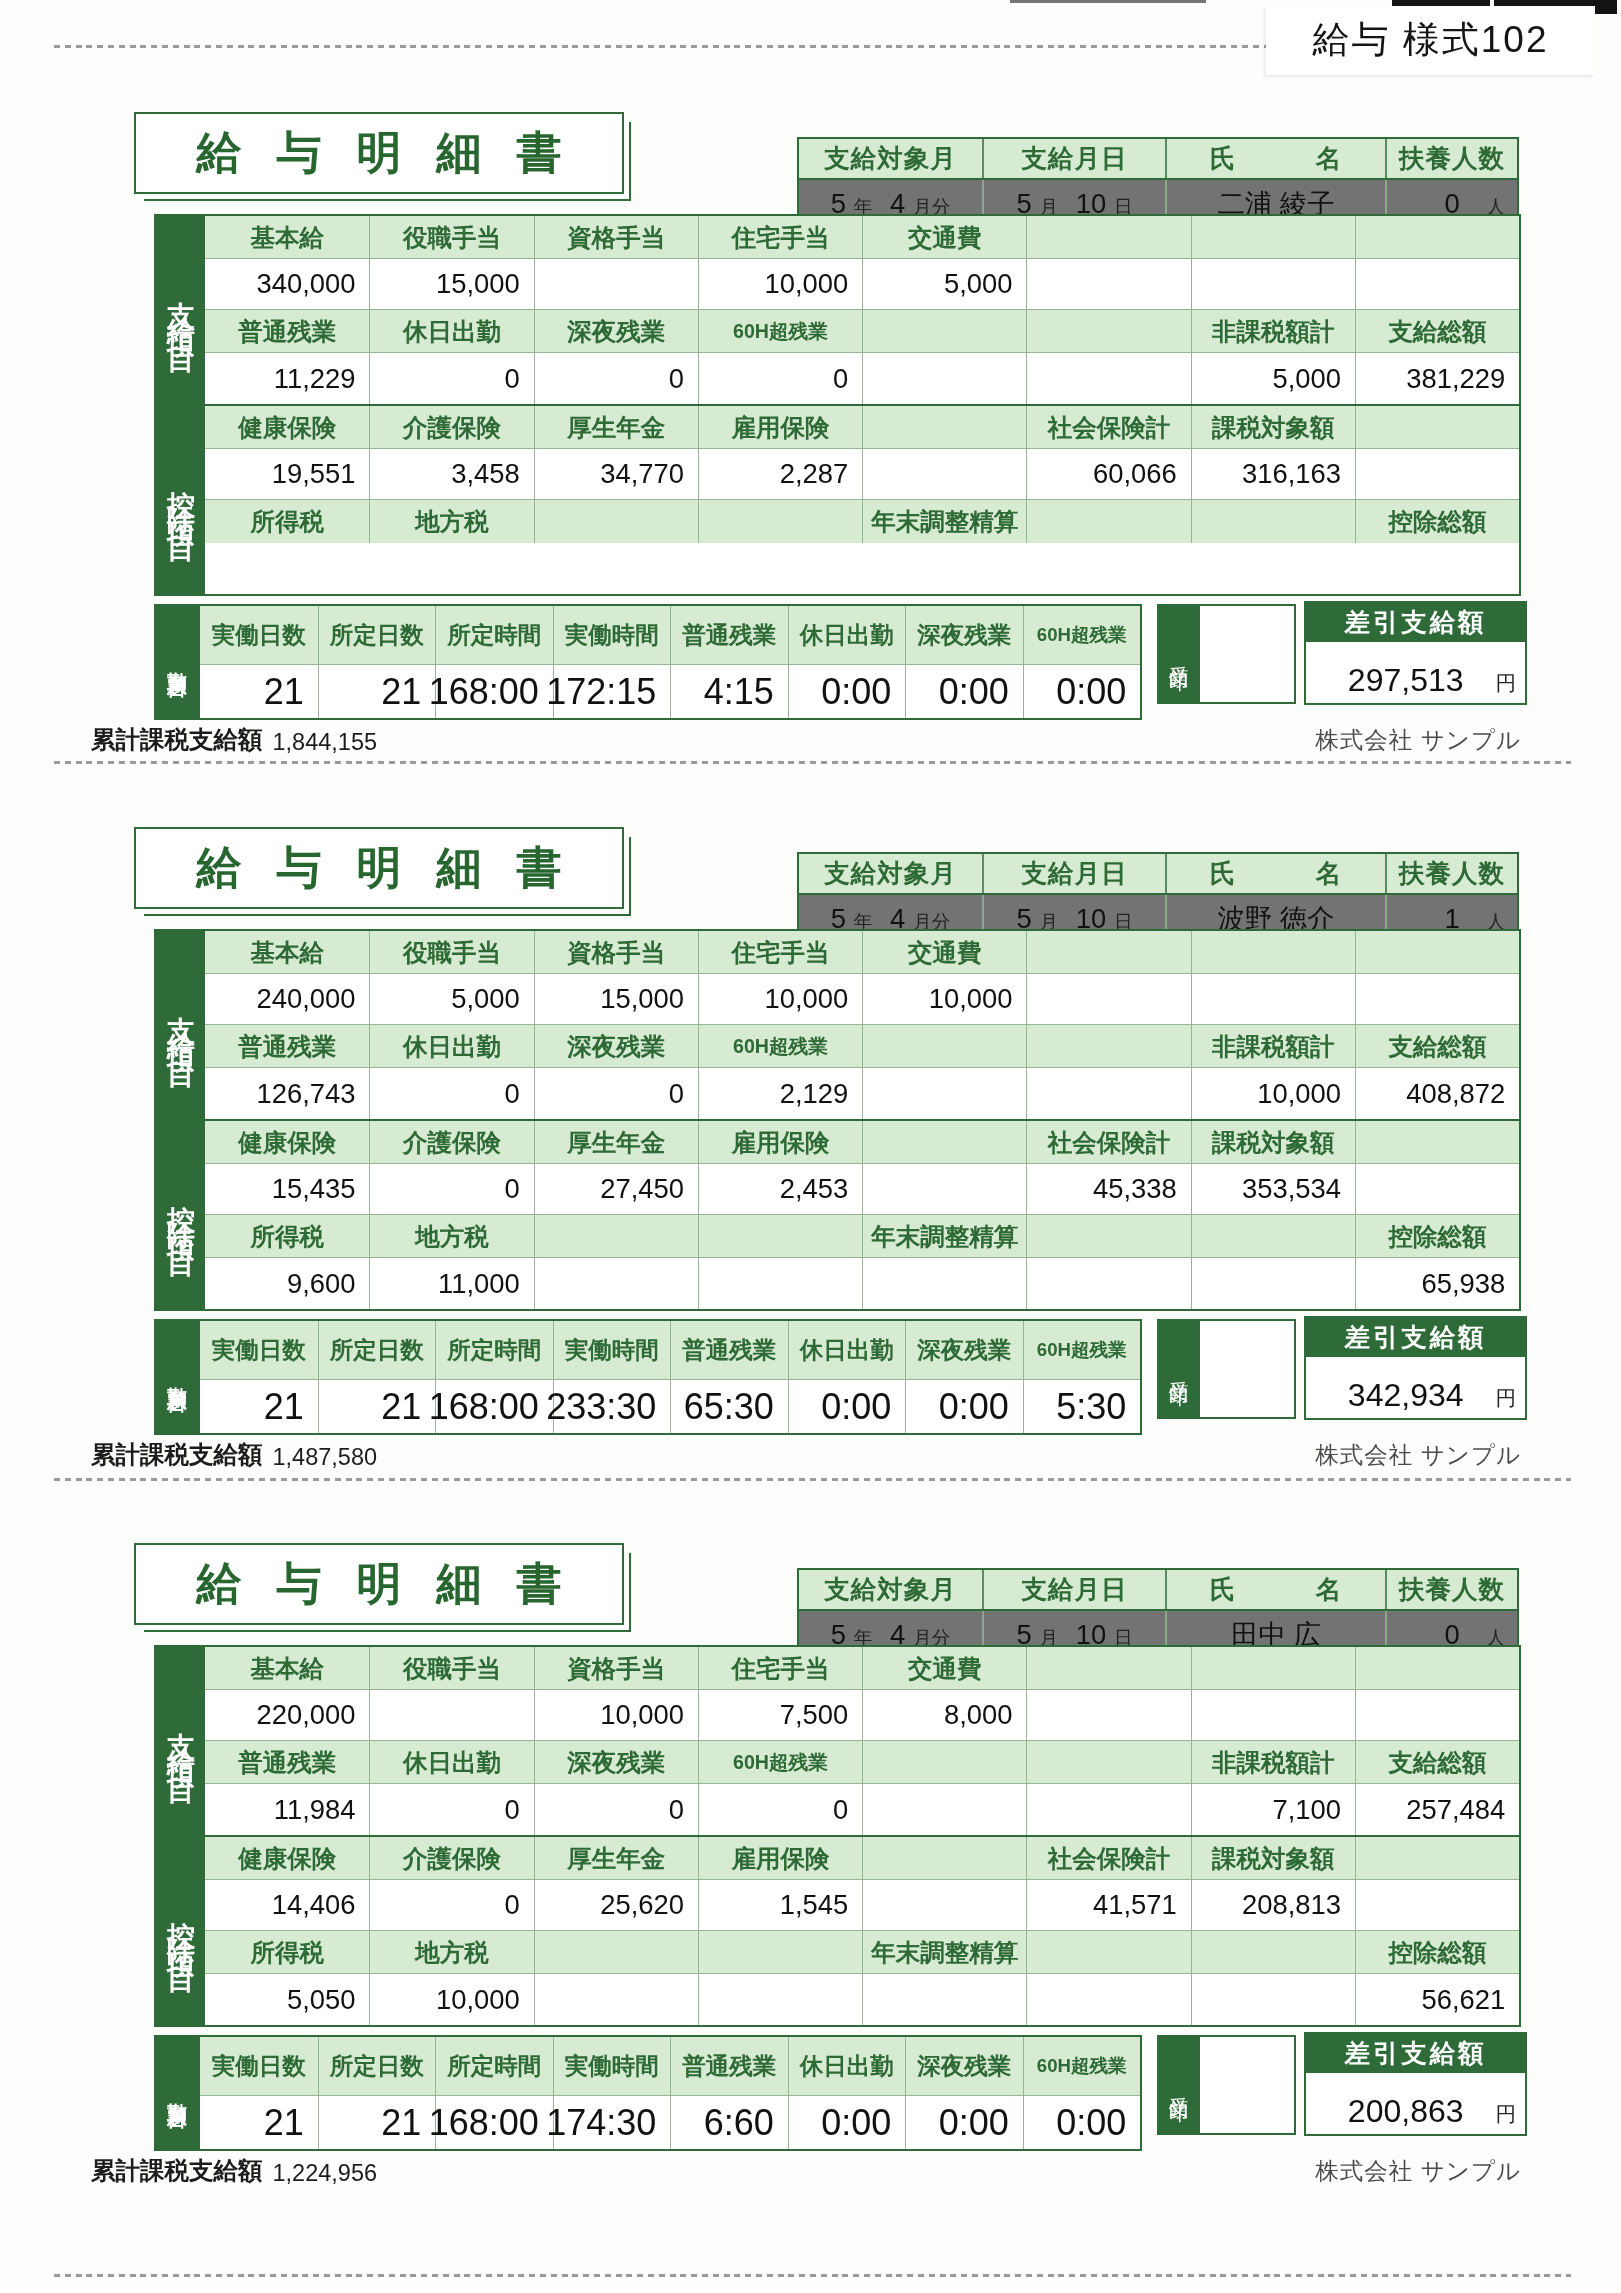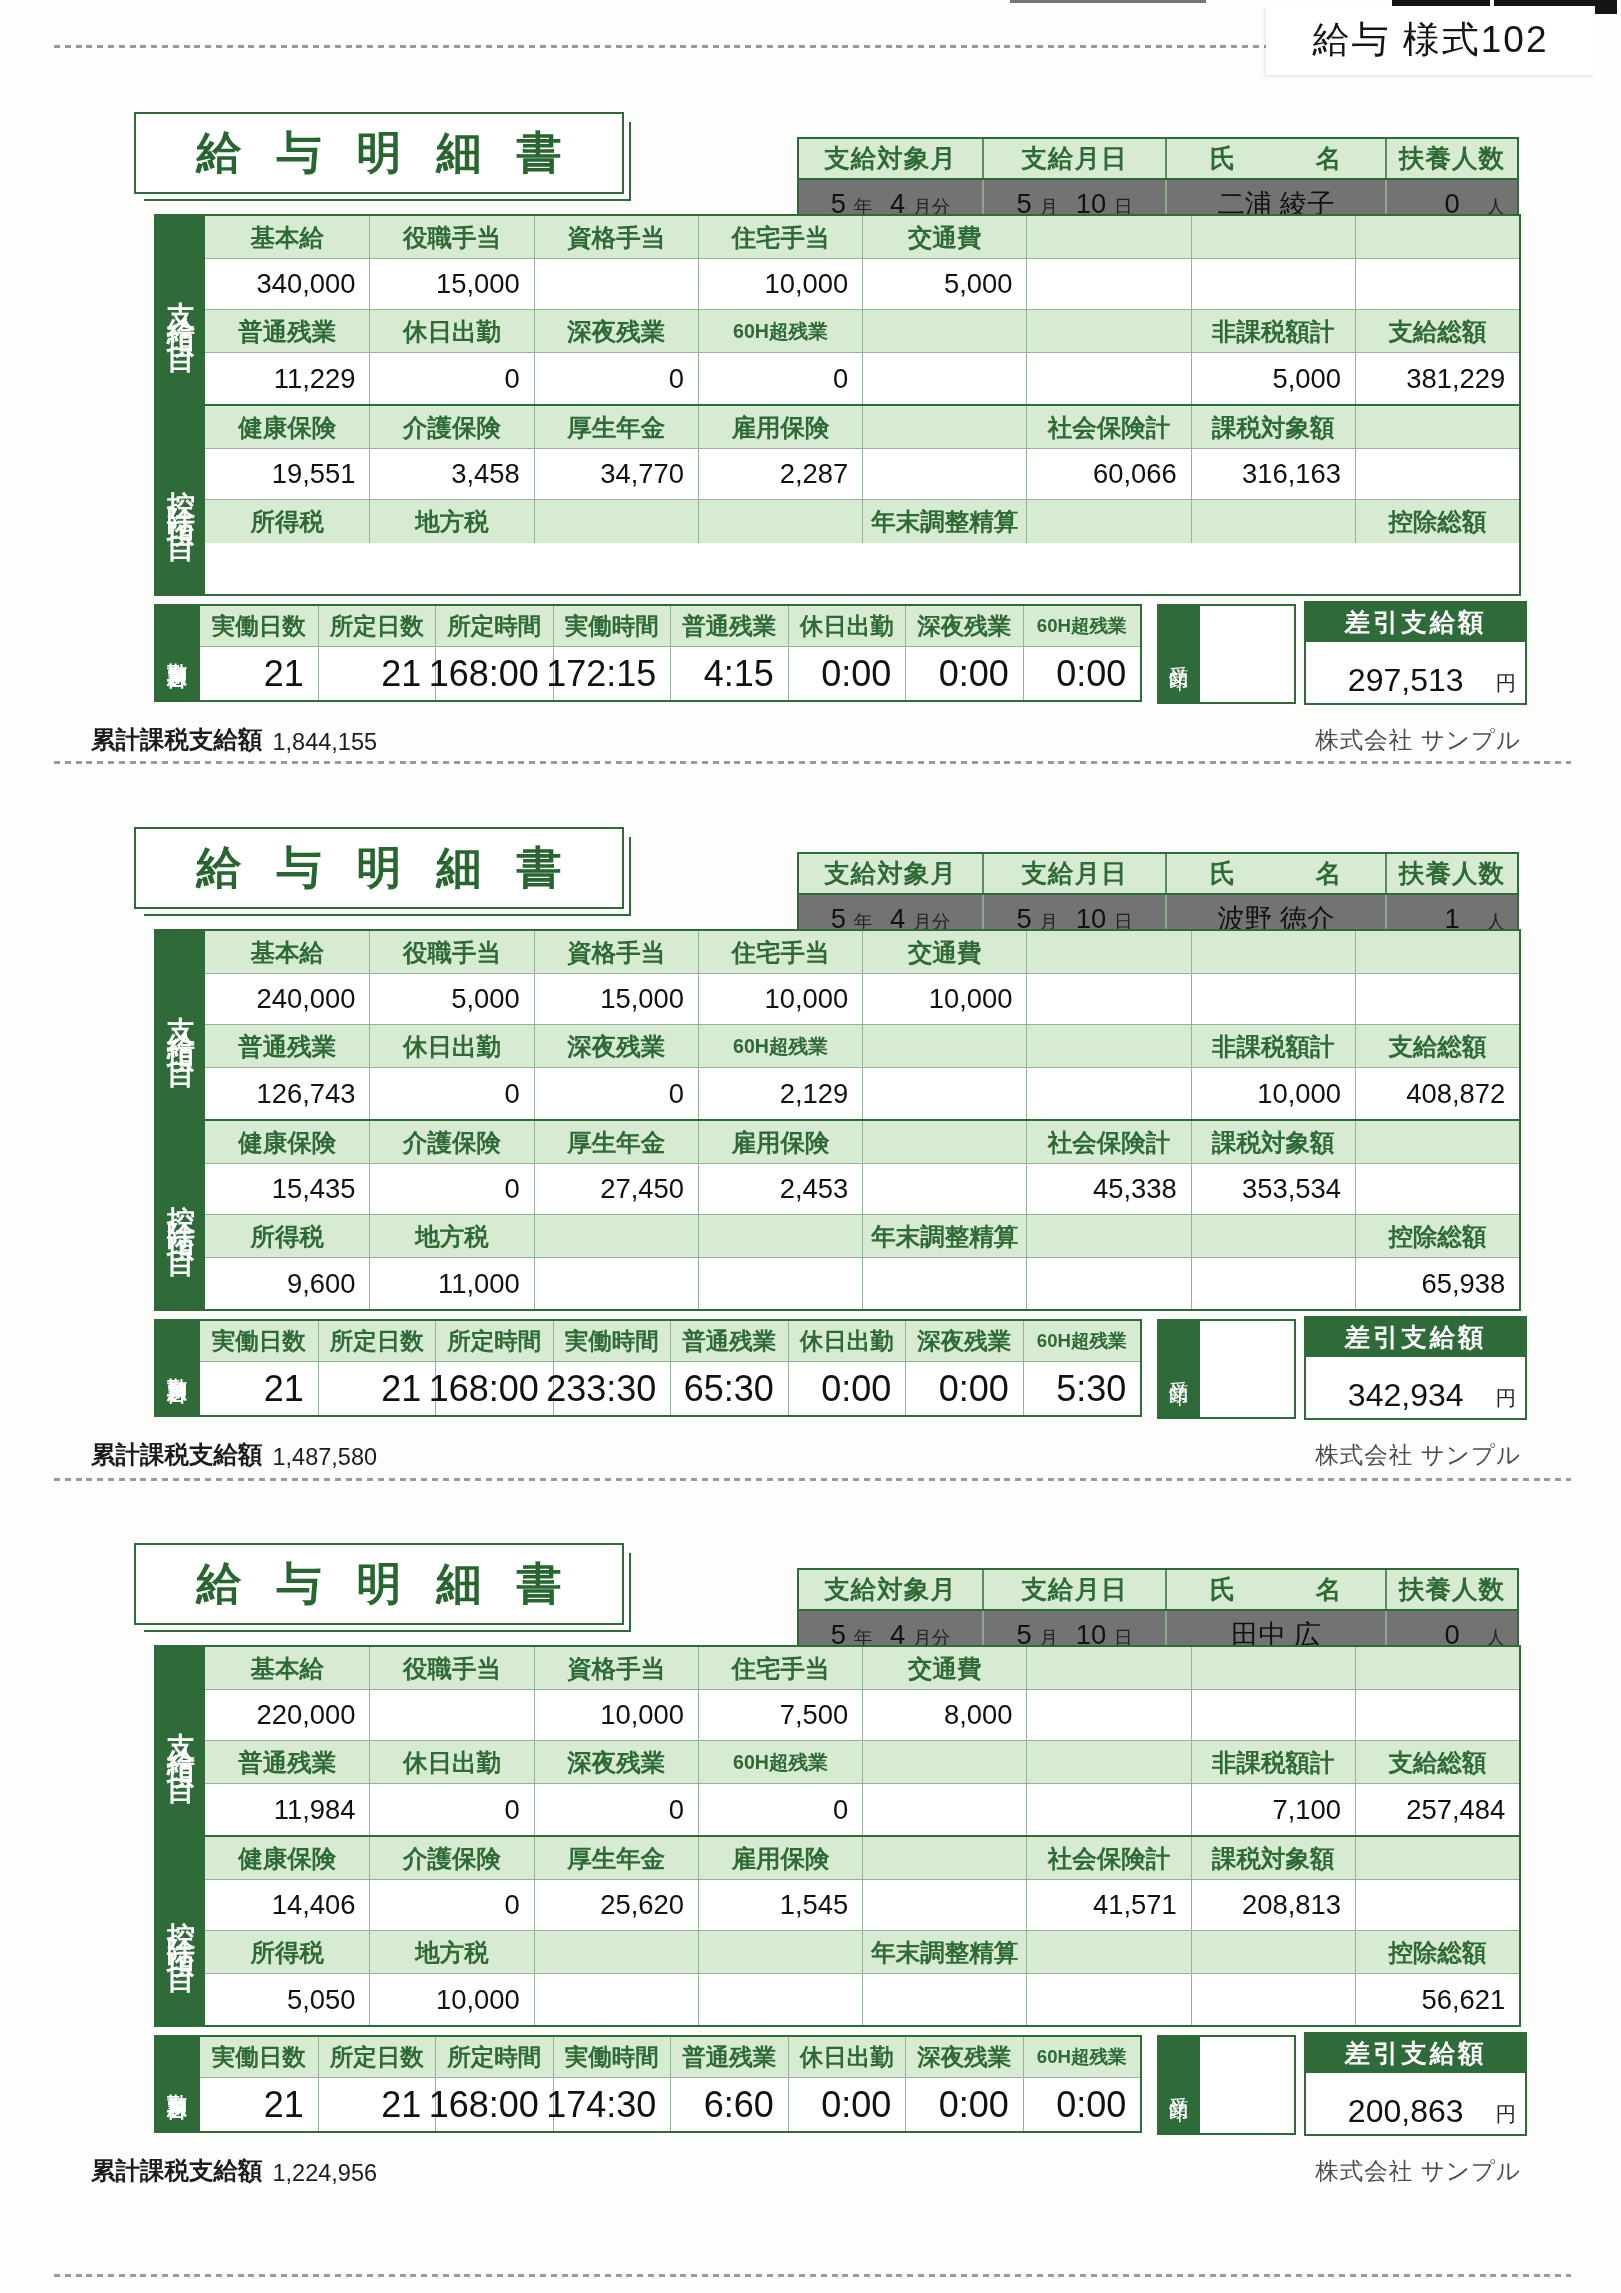--- a/index.html
+++ b/index.html
@@ -69,21 +69,21 @@
   .vrow .cell { justify-content:flex-end; padding-right:13.7px; color:#111; font-size:27.4px; }
 
   
   .att-table { position:absolute; left:154px; top:498px; width:988px;
     border:2.9px solid #2e6b38; display:flex; background:#fff; }
   .att-strip { width:44px; background:#2e6b38; display:flex; align-items:center; justify-content:center;
     color:#fff; font-size:19.6px; font-weight:600;
     writing-mode:vertical-rl; text-orientation:upright; letter-spacing:2.9px; }
   .att-grid { flex:1; display:flex; flex-direction:column; }
   .att-grid .grow { grid-template-rows:none; }
-  .att-h { height:41px; }
+  .att-h { height:59px; }
   .att-h .cell { font-size:23.5px; }
   .att-h .cell:last-child { font-size:18.6px; }
   .att-v { height:53px; border-bottom:none; }
   .att-v .cell { font-size:36px; }
 
   
   .receipt-box { position:absolute; left:1157px; top:498px; width:139px; height:100px;
     border:2px solid #2e6b38; display:flex; background:#fff; }
   .receipt-strip { width:41px; background:#2e6b38; display:flex; align-items:center; justify-content:center;
     color:#fff; font-size:19.6px; writing-mode:vertical-rl; text-orientation:upright; letter-spacing:2.9px; }

